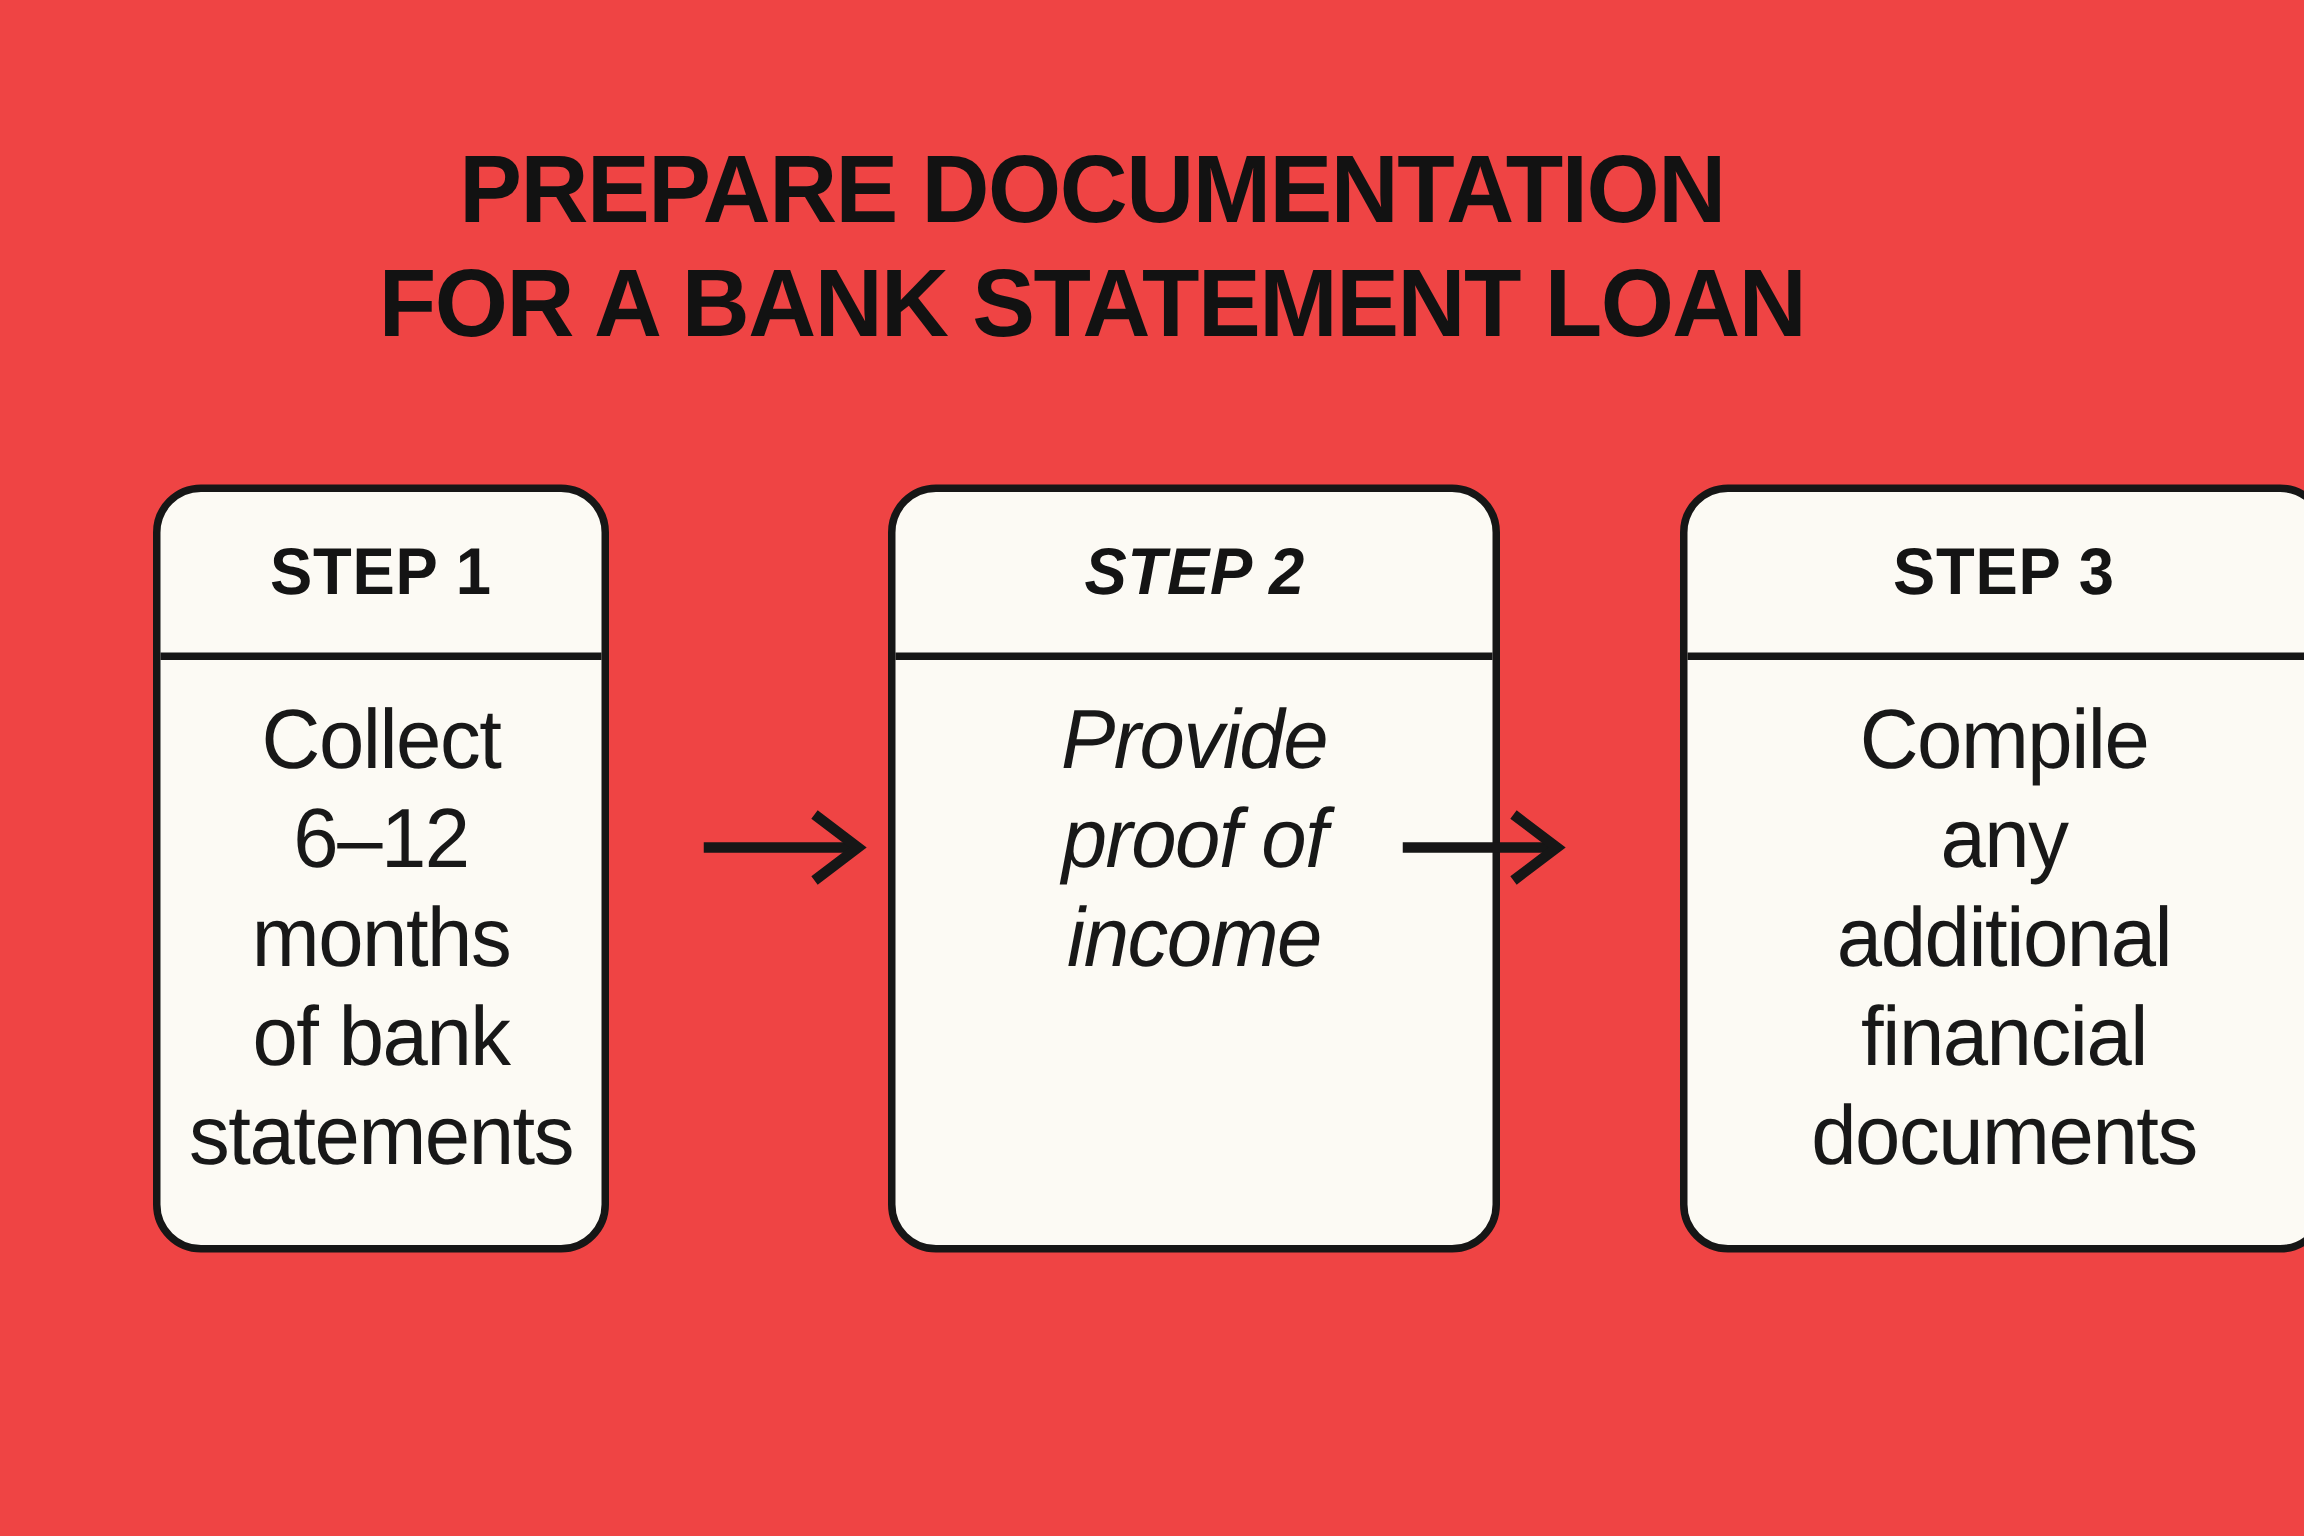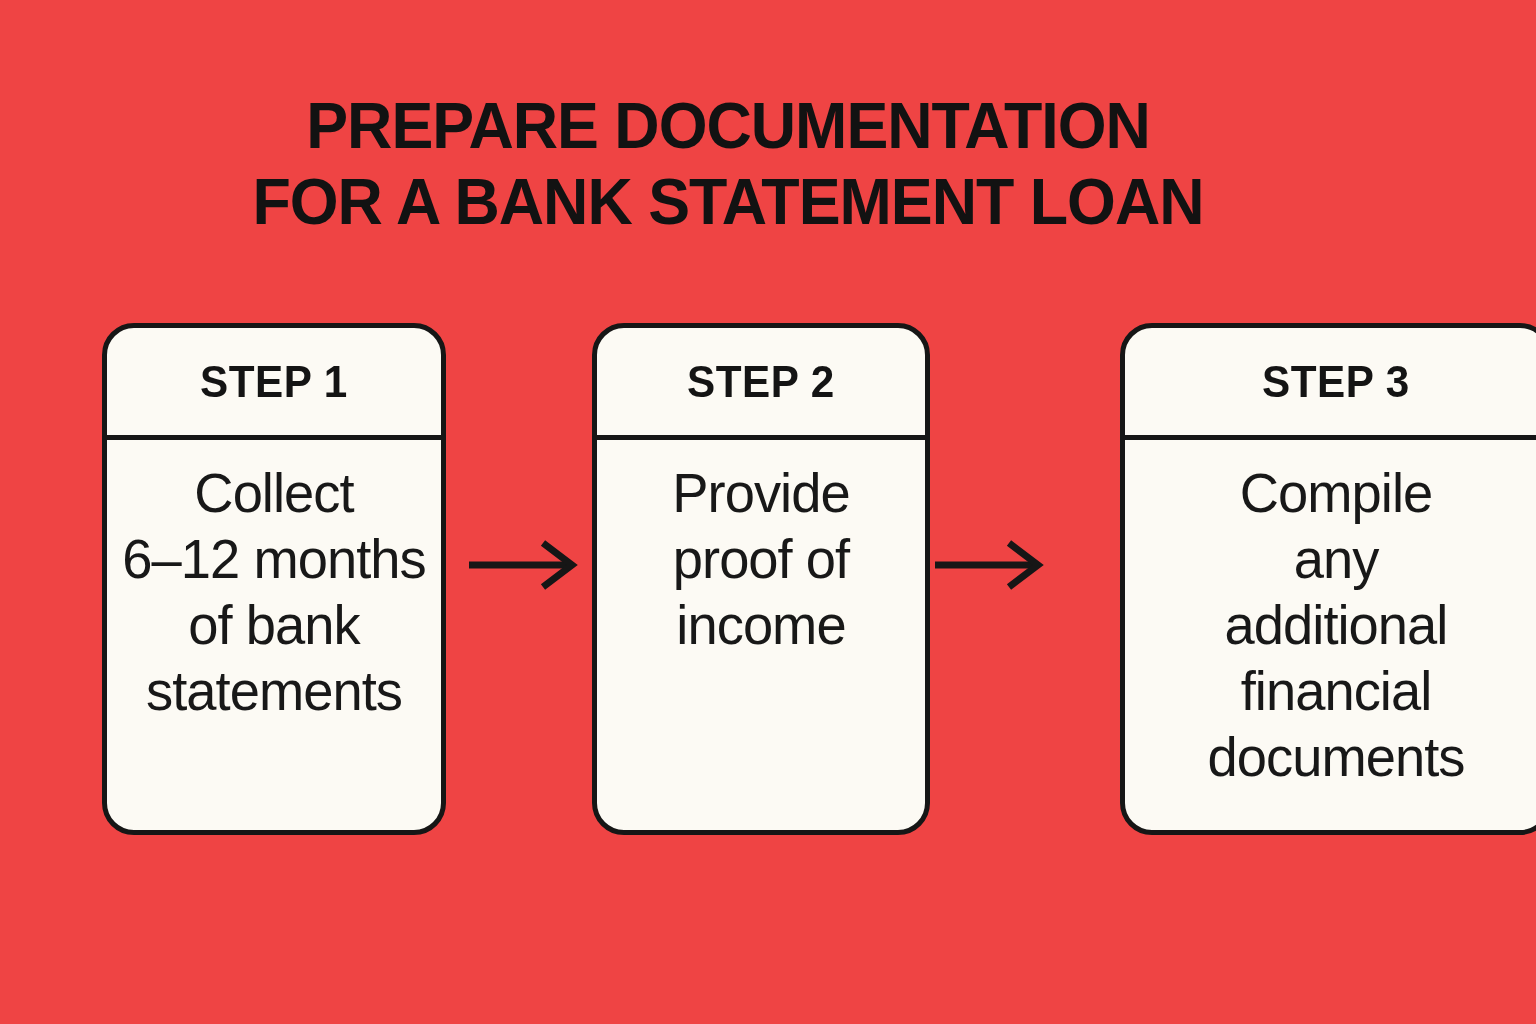--- a/index.html
+++ b/index.html
@@ -38,22 +38,22 @@
     position: absolute;
     top: 323px;
     height: 512px;
     box-sizing: border-box;
     background: #fcfaf4;
     border: 5px solid #161616;
     border-radius: 32px;
     display: flex;
     flex-direction: column;
   }
-  .step-box.b1 { left: 102px;  width: 344px; }
-  .step-box.b2 { left: 592px;  width: 338px; }
+  .step-box.b1 { left: 102px;  width: 304px; }
+  .step-box.b2 { left: 592px;  width: 408px; font-style: italic; }
   .step-box.b3 { left: 1120px; width: 432px; }
   .step-header {
     box-sizing: border-box;
     height: 112px;
     border-bottom: 5px solid #161616;
     display: flex;
     align-items: center;
     justify-content: center;
   }
   .step-label {

